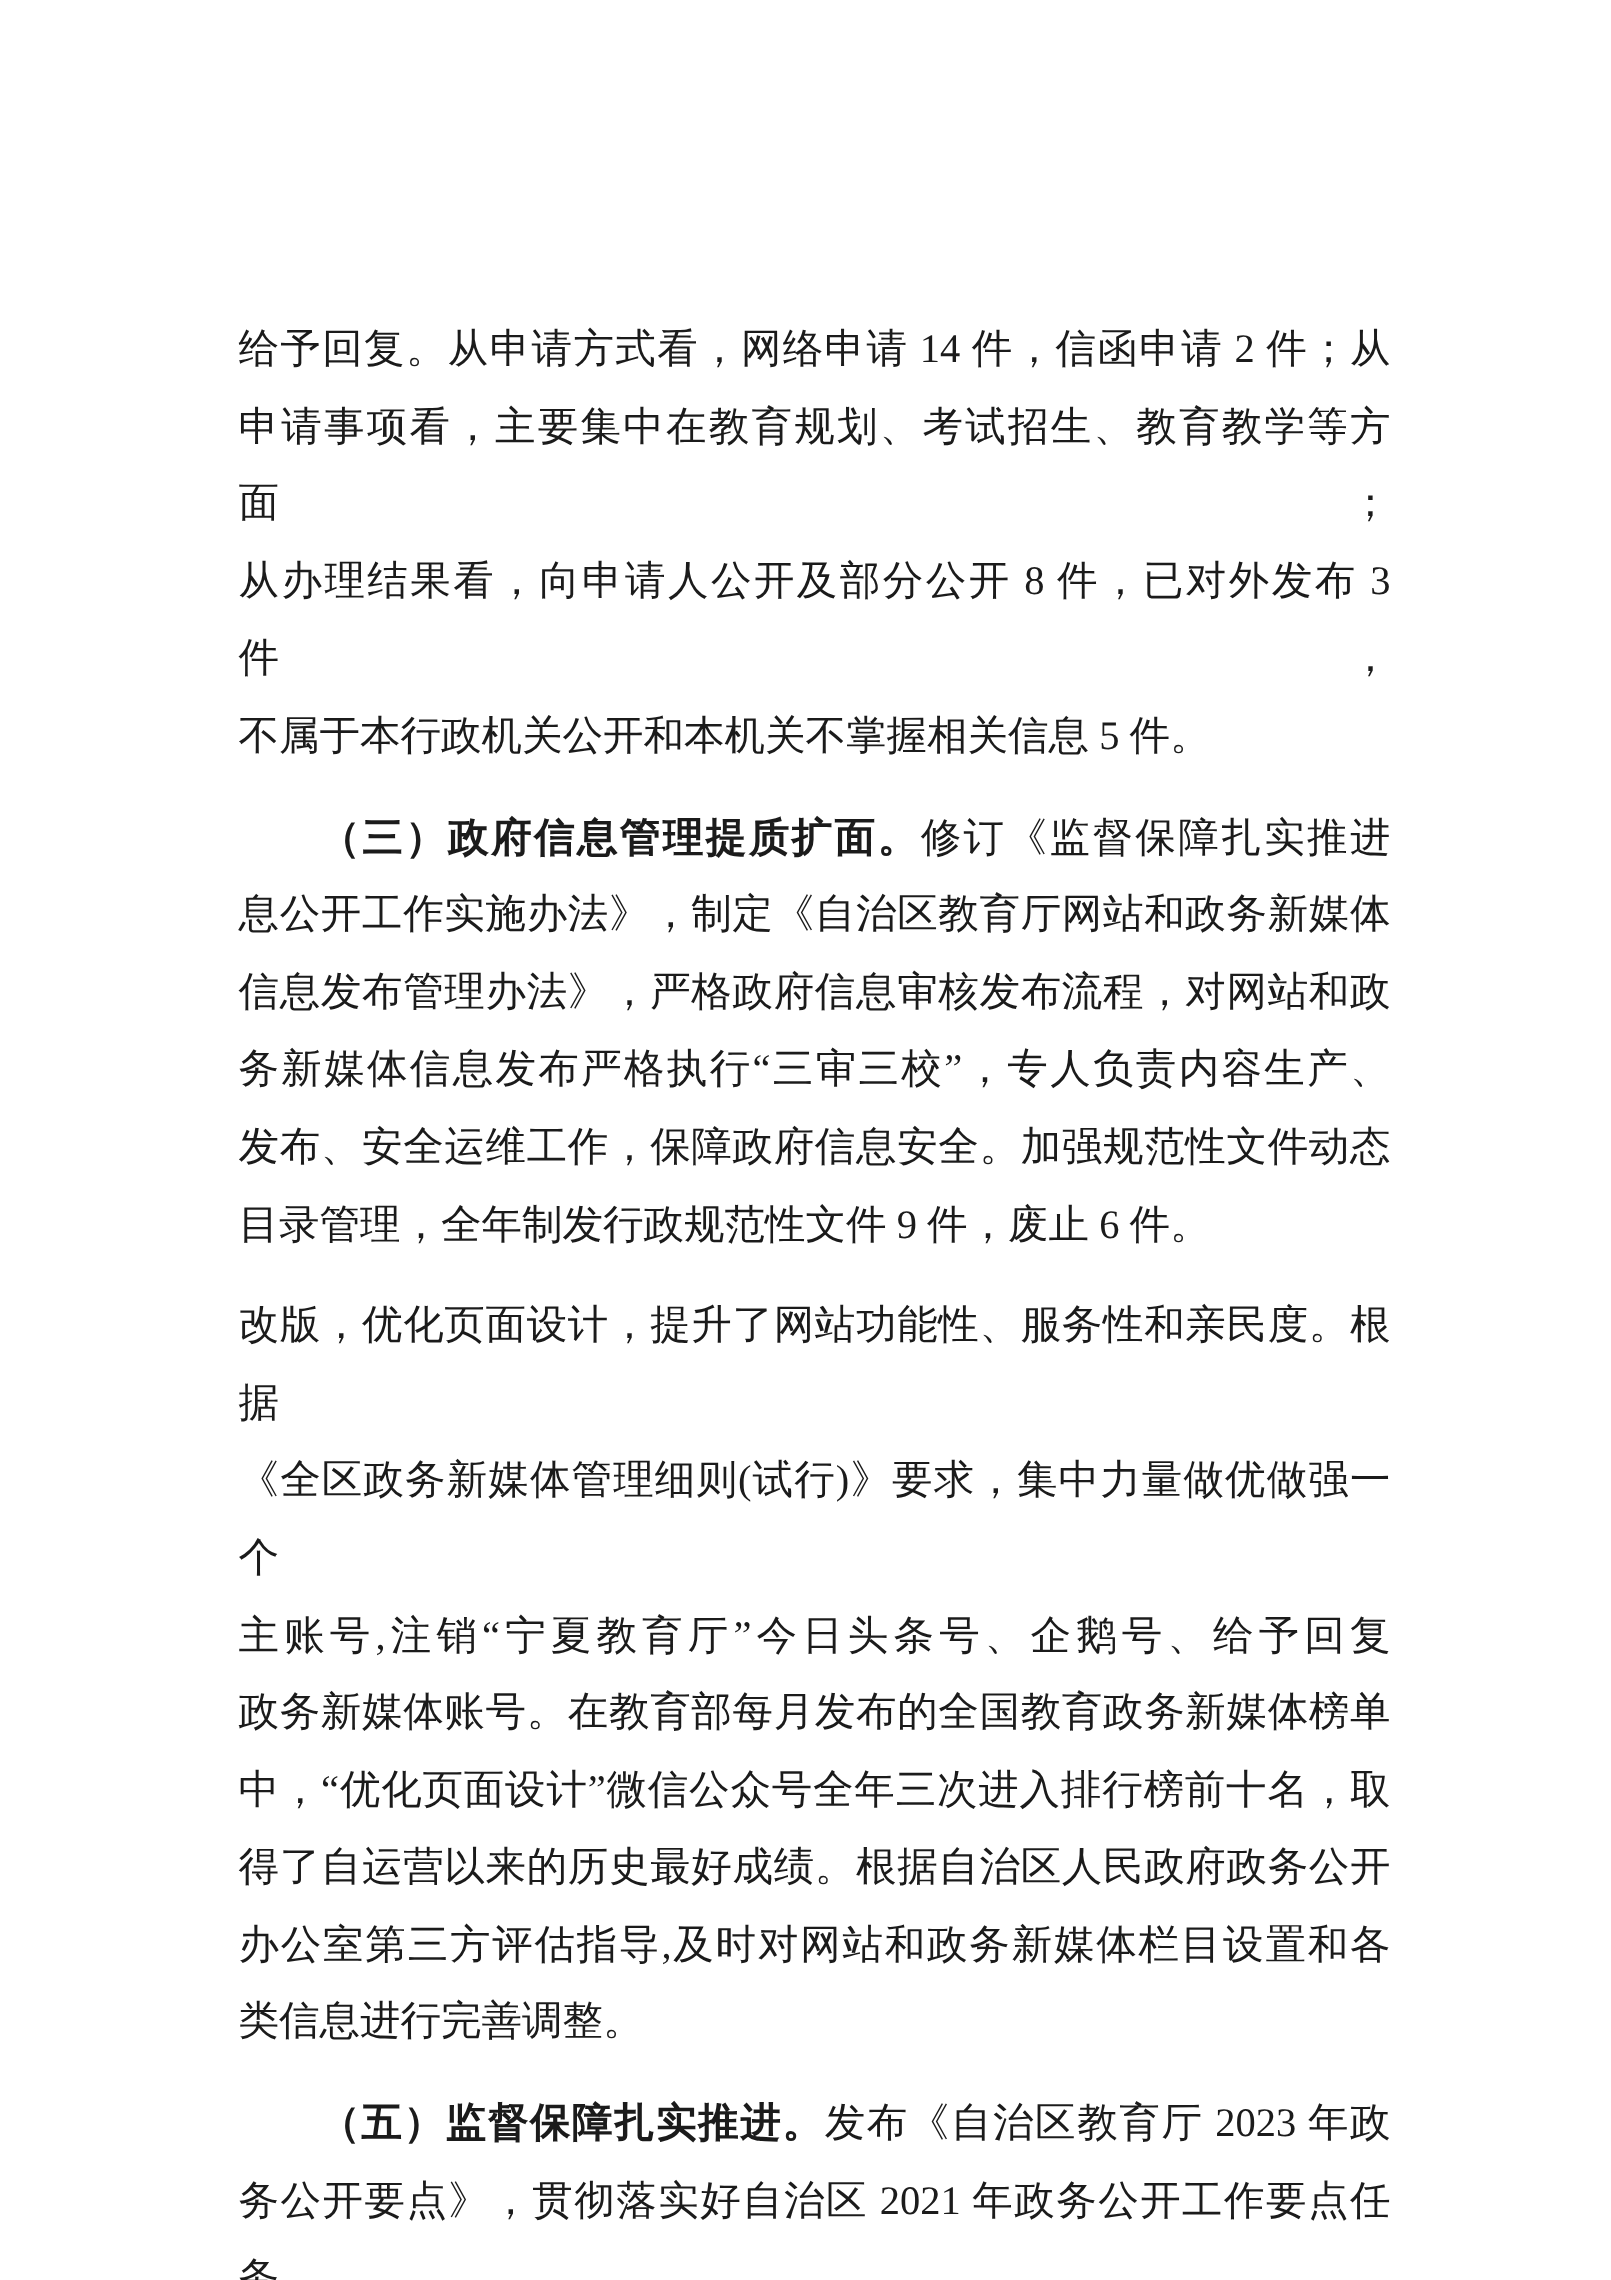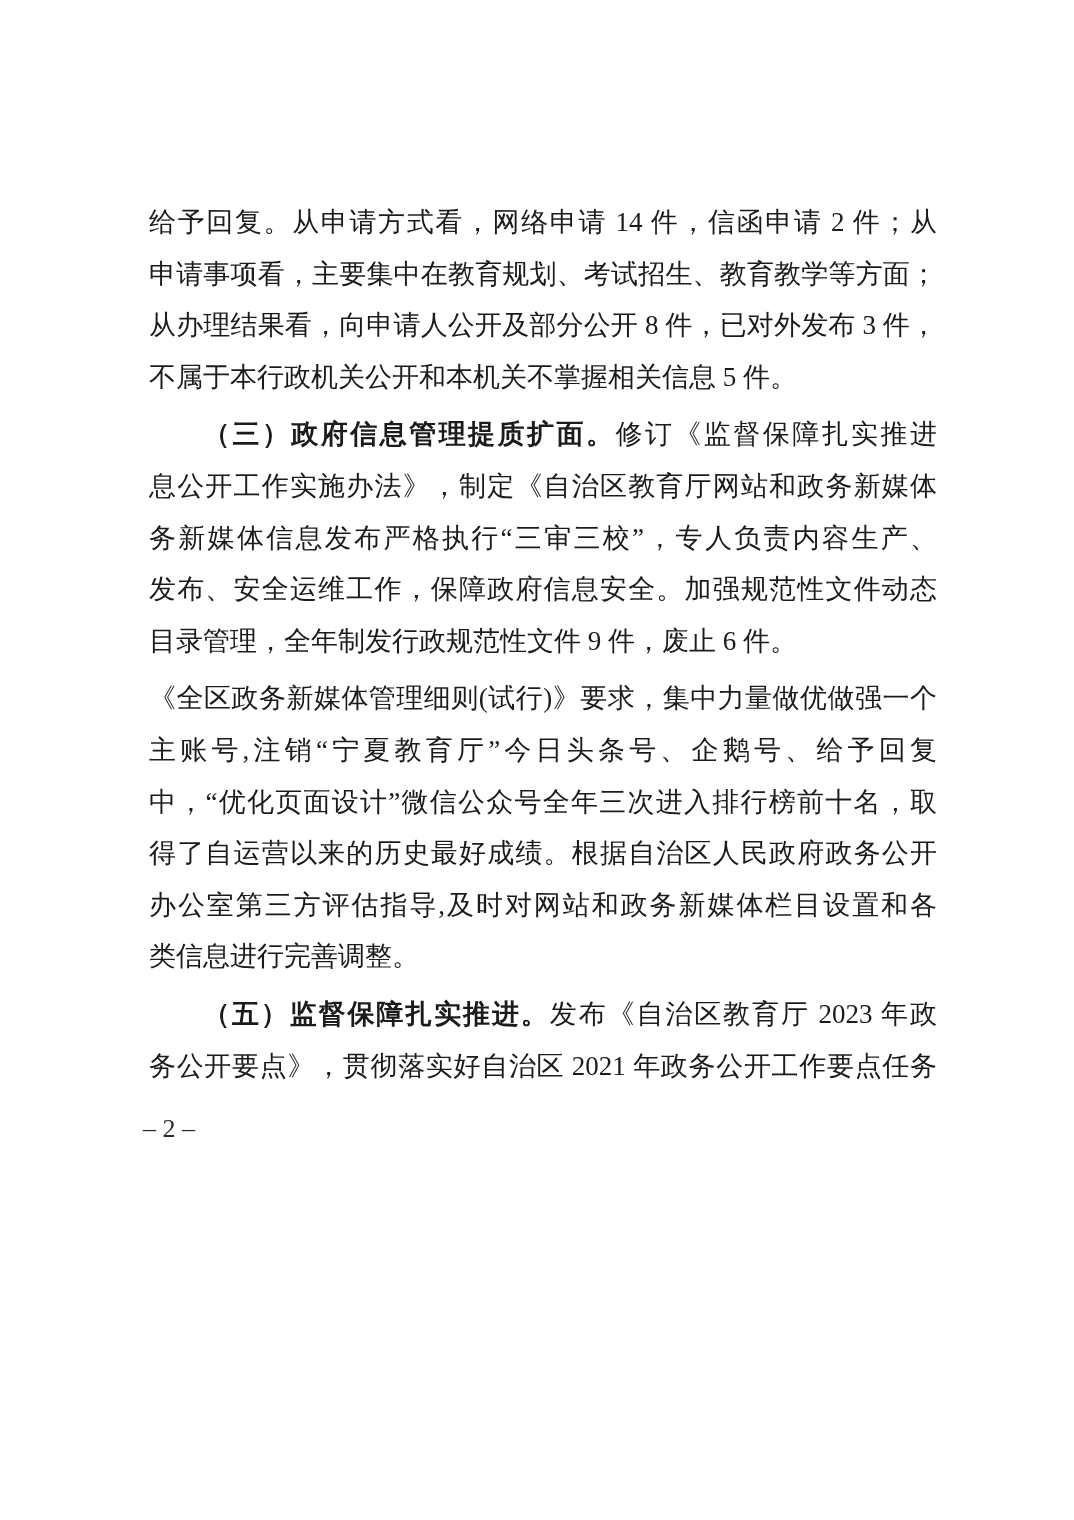--- a/index.html
+++ b/index.html
@@ -15,21 +15,21 @@
     color: #1b1b1b;
   }
   .page {
     box-sizing: border-box;
     width: 1074px;
     height: 1520px;
     background: #ffffff;
     padding: 191px 131px 0 143px;
   }
   .para {
-    margin: 6px;
+    margin: 16px;
     padding: 0;
   }
   .line {
     font-size: 27px;
     line-height: 51.6px;
     text-align: justify;
     text-align-last: justify;
     letter-spacing: 0;
   }
   .line.end {
@@ -59,28 +59,31 @@
       <div class="line">申请事项看，主要集中在教育规划、考试招生、教育教学等方面；</div>
       <div class="line">从办理结果看，向申请人公开及部分公开 8 件，已对外发布 3 件，</div>
       <div class="line end">不属于本行政机关公开和本机关不掌握相关信息 5 件。</div>
     </div>
 
     <div class="para">
       <div class="line indent">
         <span class="lead">（三）政府信息管理提质扩面。</span><span>修订《监督保障扎实推进</span>
       </div>
       <div class="line">息公开工作实施办法》，制定《自治区教育厅网站和政务新媒体</div>
+      <div class="line">信息发布管理办法》，严格政府信息审核发布流程，对网站和政</div>
       <div class="line">务新媒体信息发布严格执行“三审三校”，专人负责内容生产、</div>
       <div class="line">发布、安全运维工作，保障政府信息安全。加强规范性文件动态</div>
       <div class="line end">目录管理，全年制发行政规范性文件 9 件，废止 6 件。</div>
     </div>
 
     <div class="para">
+      <div class="line">改版，优化页面设计，提升了网站功能性、服务性和亲民度。根据</div>
       <div class="line">《全区政务新媒体管理细则(试行)》要求，集中力量做优做强一个</div>
       <div class="line">主账号,注销“宁夏教育厅”今日头条号、企鹅号、给予回复</div>
+      <div class="line">政务新媒体账号。在教育部每月发布的全国教育政务新媒体榜单</div>
       <div class="line">中，“优化页面设计”微信公众号全年三次进入排行榜前十名，取</div>
       <div class="line">得了自运营以来的历史最好成绩。根据自治区人民政府政务公开</div>
       <div class="line">办公室第三方评估指导,及时对网站和政务新媒体栏目设置和各</div>
       <div class="line end">类信息进行完善调整。</div>
     </div>
 
     <div class="para">
       <div class="line indent">
         <span class="lead">（五）监督保障扎实推进。</span><span>发布《自治区教育厅 2023 年政</span>
       </div>

